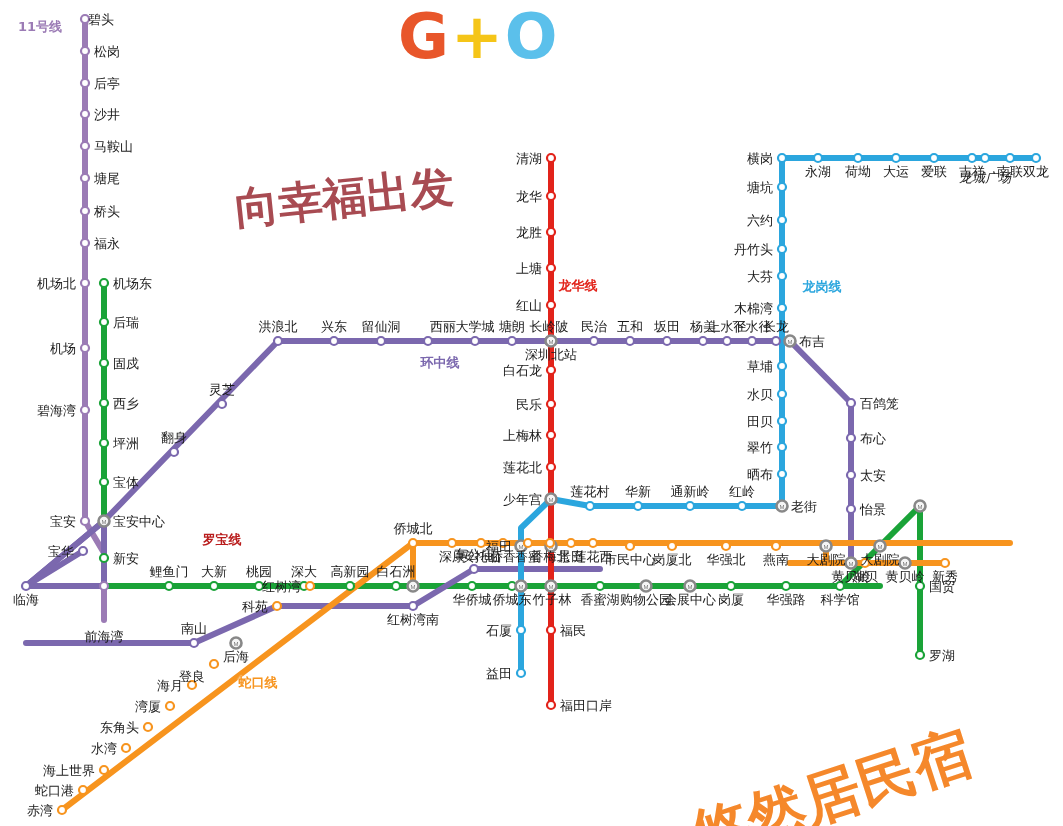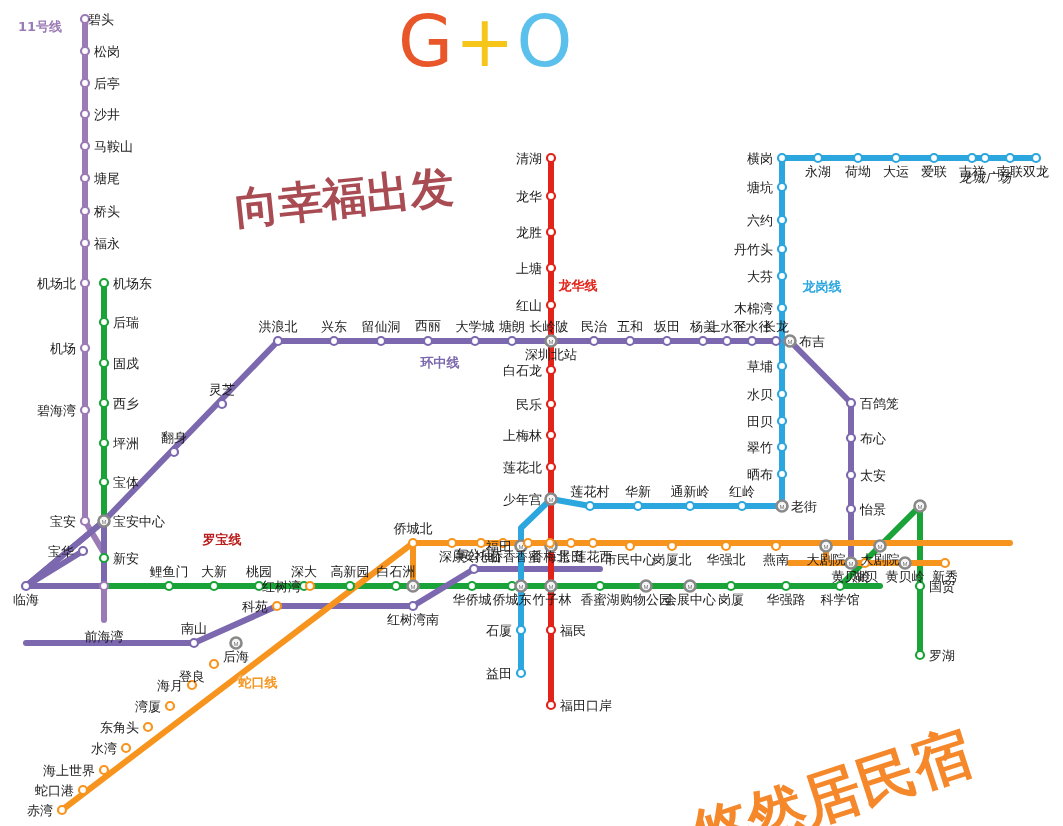--- a/index.html
+++ b/index.html
@@ -8,21 +8,21 @@
   #map svg{position:absolute;left:0;top:0;}
   .lbl{position:absolute;font-size:13px;color:#1a1a1a;white-space:nowrap;line-height:1;
        font-family:"DejaVu Sans","Liberation Sans",sans-serif;}
   .lbl.r{transform:translate(0,-50%);}
   .lbl.l{transform:translate(-100%,-50%);}
   .lbl.ab{transform:translate(-50%,-100%);}
   .lbl.bl{transform:translate(-50%,0);}
   .lname{position:absolute;font-size:13px;font-weight:bold;white-space:nowrap;
          transform:translate(-50%,-50%);text-shadow:0 0 2px #fff,0 0 2px #fff;}
   .deco{position:absolute;white-space:nowrap;pointer-events:none;}
-  #logo-go{font-size:71px;font-weight:normal;letter-spacing:2px;}
+  #logo-go{font-size:62px;font-weight:bold;letter-spacing:2px;}
   #logo-go span{display:inline-block;}
   .wm{font-size:58px;font-weight:bold;color:#f58220;
       font-family:"DejaVu Sans","Liberation Sans",sans-serif;
       transform:rotate(-18deg);transform-origin:left bottom;opacity:.95;}
   .tagline{font-size:44px;font-weight:bold;color:#a84b52;
            transform:rotate(-6deg);transform-origin:left bottom;
            font-family:"DejaVu Sans","Liberation Sans",sans-serif;}
   .l11{position:absolute;font-size:13px;font-weight:bold;color:#9b7bb5;}
 </style>
 </head>
@@ -282,21 +282,21 @@
       <div class="lbl bl" style="left: 880px; top: 553px;">大剧院</div>
       <div class="lbl r" style="left: 929px; top: 586px;">国贸</div>
       <div class="lbl r" style="left: 929px; top: 655px;">罗湖</div>
       <div class="lbl bl" style="left: 26px; top: 593px;">临海</div>
       <div class="lbl l" style="left: 74px; top: 551px;">宝华</div>
       <div class="lbl ab" style="left: 174px; top: 444px;">翻身</div>
       <div class="lbl ab" style="left: 222px; top: 396px;">灵芝</div>
       <div class="lbl ab" style="left: 278px; top: 333px;">洪浪北</div>
       <div class="lbl ab" style="left: 334px; top: 333px;">兴东</div>
       <div class="lbl ab" style="left: 381px; top: 333px;">留仙洞</div>
-      <div class="lbl ab" style="left: 428px; top: 333px; font-family: Liberation Mono, monospace;">西丽</div>
+      <div class="lbl ab" style="left: 443px; top: 333px;">西丽</div>
       <div class="lbl ab" style="left: 475px; top: 333px;">大学城</div>
       <div class="lbl ab" style="left: 512px; top: 333px;">塘朗</div>
       <div class="lbl ab" style="left: 549px; top: 333px;">长岭陂</div>
       <div class="lbl ab" style="left: 594px; top: 333px;">民治</div>
       <div class="lbl ab" style="left: 630px; top: 333px;">五和</div>
       <div class="lbl ab" style="left: 667px; top: 333px;">坂田</div>
       <div class="lbl ab" style="left: 703px; top: 333px;">杨美</div>
       <div class="lbl ab" style="left: 727px; top: 333px;">上水径</div>
       <div class="lbl ab" style="left: 752px; top: 333px;">下水径</div>
       <div class="lbl ab" style="left: 776px; top: 333px;">长龙</div>

